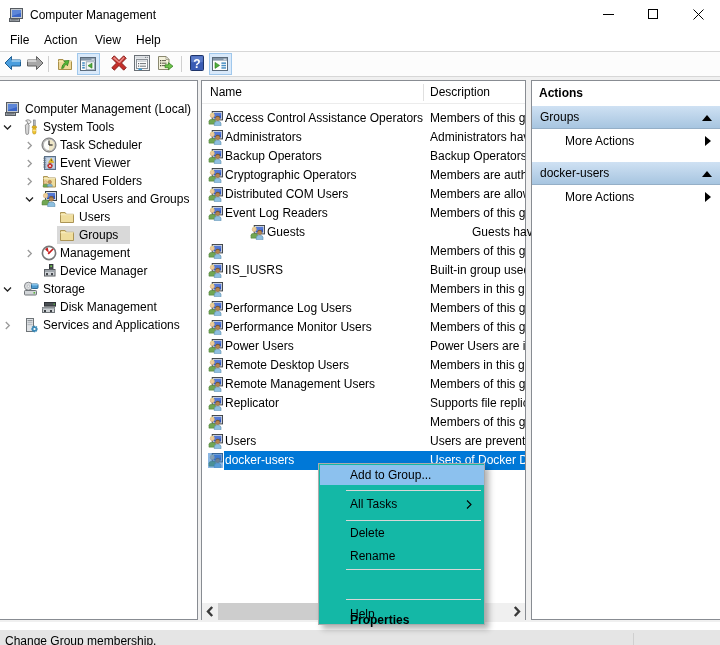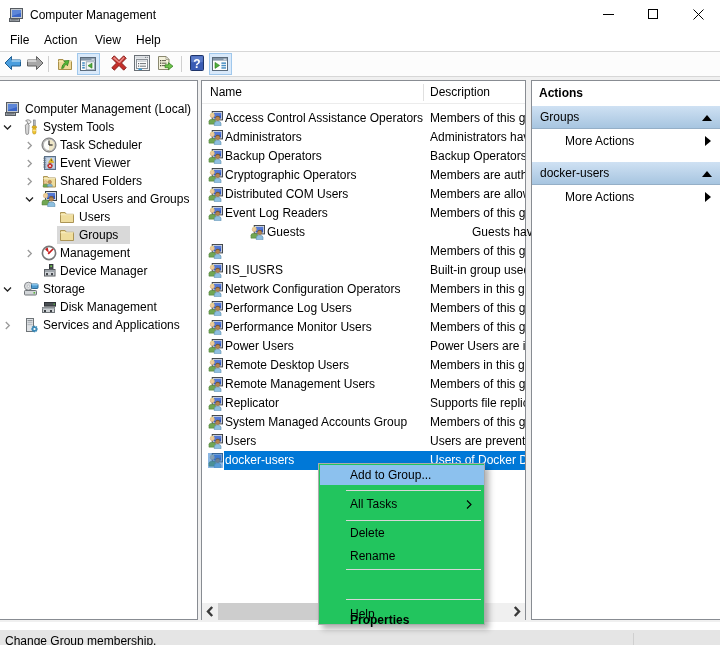--- a/index.html
+++ b/index.html
@@ -20,21 +20,21 @@
 .trow { position:absolute; height:18px; line-height:18px; white-space:nowrap; }
 .lrow { position:absolute; left:0; height:19px; line-height:19px; white-space:nowrap; width:323px; overflow:hidden; }
 .licon { position:absolute; left:6px; top:2px; } .licon svg { width:15px; height:15px; }
 .lname { position:absolute; left:23px; }
 .ldesc { position:absolute; left:228px; }
 .hdrbar { position:absolute; left:0; width:188px; height:23px; background:linear-gradient(#cfe1f3,#a7c5e0); border-bottom:1px solid #95afc7; line-height:22px; }
 .hdrbar span { margin-left:8px; }
 .uparr { position:absolute; right:8px; top:9px; width:0; height:0; border-left:5px solid transparent; border-right:5px solid transparent; border-bottom:6px solid #000; }
 .rarr { position:absolute; right:9px; width:0; height:0; border-top:5px solid transparent; border-bottom:5px solid transparent; border-left:6px solid #000; }
 .marow { position:absolute; left:0; width:188px; height:24px; line-height:24px; }
-#ctxmenu { left:318px; top:463px; width:167px; height:162px; background:#22c55e; border:1px solid #ababab; box-shadow:4px 4px 6px rgba(0,0,0,0.30); }
+#ctxmenu { left:318px; top:463px; width:167px; height:162px; background:#14b8a6; border:1px solid #ababab; box-shadow:4px 4px 6px rgba(0,0,0,0.30); }
 .mi { position:absolute; left:1px; width:164px; height:22px; line-height:22px; padding-left:30px; }
 .msep { position:absolute; left:27px; width:135px; height:1px; background:#d7d7d7; }
 svg { display:block; }
 </style>
 </head>
 <body>
 
 <div class="abs" style="left:8px;top:7px;width:16px;height:16px;">
     <svg width="16" height="16" viewBox="0 0 16 16">
       <rect x="2.5" y="1.5" width="12" height="10" fill="#c2c8ce" stroke="#565b61"></rect>
@@ -528,21 +528,20 @@
           <rect x="6" y="2" width="8" height="6" fill="#2e55c0"></rect>
           <path d="M6 2 h8 v2.5 l-8 2.5 z" fill="#5579d4"></path>
           <circle cx="4.6" cy="4.8" r="2.3" fill="#efcb9a" stroke="#c9a36a" stroke-width="0.5"></circle>
           <path d="M2.3 4.2 a2.3 2.3 0 0 1 4.6 0 l-1 -1 h-2.6 z" fill="#e6d38e"></path>
           <path d="M1 14 v-3 q0 -2.2 3.6 -2.2 q3.6 0 3.6 2.2 v3 z" fill="#71a653" stroke="#4c7a36" stroke-width="0.5"></path>
           <circle cx="10.3" cy="8.0" r="2.3" fill="#b5854f" stroke="#8a6037" stroke-width="0.5"></circle>
           <path d="M8 7.4 a2.3 2.3 0 0 1 4.6 0 l-1 -0.9 h-2.6 z" fill="#7a5a34"></path>
           <path d="M6.7 15.8 v-2.6 q0 -2.2 3.6 -2.2 q3.6 0 3.6 2.2 v2.6 z" fill="#8ec0e0" stroke="#4d7c9e" stroke-width="0.5"></path>
         </svg>
       </div>
-      <div class="lname">Network Configuration Operators</div>
       <div class="ldesc">Members in this group can have some administrative privileges to</div>
     </div>
 <div class="lrow" style="top:190px;">
       <div class="licon">
         <svg width="16" height="16" viewBox="0 0 16 16">
           <rect x="4.5" y="0.5" width="11" height="9" fill="#d7dce2" stroke="#3c4146"></rect>
           <rect x="6" y="2" width="8" height="6" fill="#2e55c0"></rect>
           <path d="M6 2 h8 v2.5 l-8 2.5 z" fill="#5579d4"></path>
           <circle cx="4.6" cy="4.8" r="2.3" fill="#efcb9a" stroke="#c9a36a" stroke-width="0.5"></circle>
           <path d="M2.3 4.2 a2.3 2.3 0 0 1 4.6 0 l-1 -1 h-2.6 z" fill="#e6d38e"></path>
@@ -647,21 +646,20 @@
           <rect x="6" y="2" width="8" height="6" fill="#2e55c0"></rect>
           <path d="M6 2 h8 v2.5 l-8 2.5 z" fill="#5579d4"></path>
           <circle cx="4.6" cy="4.8" r="2.3" fill="#efcb9a" stroke="#c9a36a" stroke-width="0.5"></circle>
           <path d="M2.3 4.2 a2.3 2.3 0 0 1 4.6 0 l-1 -1 h-2.6 z" fill="#e6d38e"></path>
           <path d="M1 14 v-3 q0 -2.2 3.6 -2.2 q3.6 0 3.6 2.2 v3 z" fill="#71a653" stroke="#4c7a36" stroke-width="0.5"></path>
           <circle cx="10.3" cy="8.0" r="2.3" fill="#b5854f" stroke="#8a6037" stroke-width="0.5"></circle>
           <path d="M8 7.4 a2.3 2.3 0 0 1 4.6 0 l-1 -0.9 h-2.6 z" fill="#7a5a34"></path>
           <path d="M6.7 15.8 v-2.6 q0 -2.2 3.6 -2.2 q3.6 0 3.6 2.2 v2.6 z" fill="#8ec0e0" stroke="#4d7c9e" stroke-width="0.5"></path>
         </svg>
       </div>
-      <div class="lname">System Managed Accounts Group</div>
       <div class="ldesc">Members of this group are managed by the system.</div>
     </div>
 <div class="lrow" style="top:323px;">
       <div class="licon">
         <svg width="16" height="16" viewBox="0 0 16 16">
           <rect x="4.5" y="0.5" width="11" height="9" fill="#d7dce2" stroke="#3c4146"></rect>
           <rect x="6" y="2" width="8" height="6" fill="#2e55c0"></rect>
           <path d="M6 2 h8 v2.5 l-8 2.5 z" fill="#5579d4"></path>
           <circle cx="4.6" cy="4.8" r="2.3" fill="#efcb9a" stroke="#c9a36a" stroke-width="0.5"></circle>
           <path d="M2.3 4.2 a2.3 2.3 0 0 1 4.6 0 l-1 -1 h-2.6 z" fill="#e6d38e"></path>

